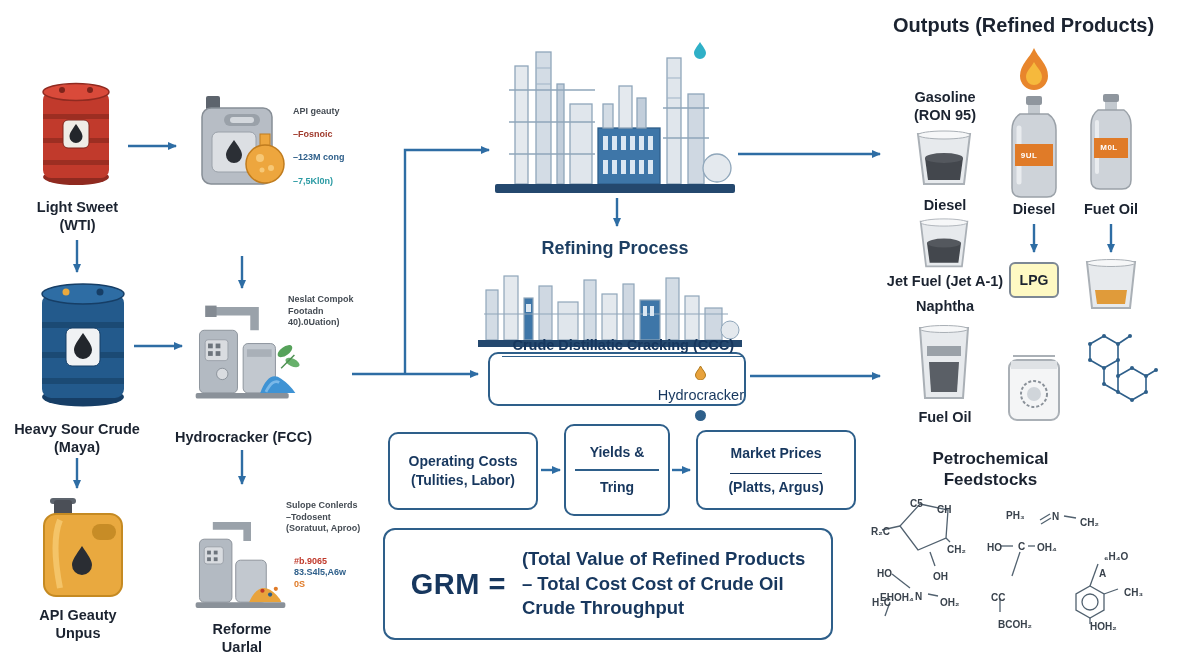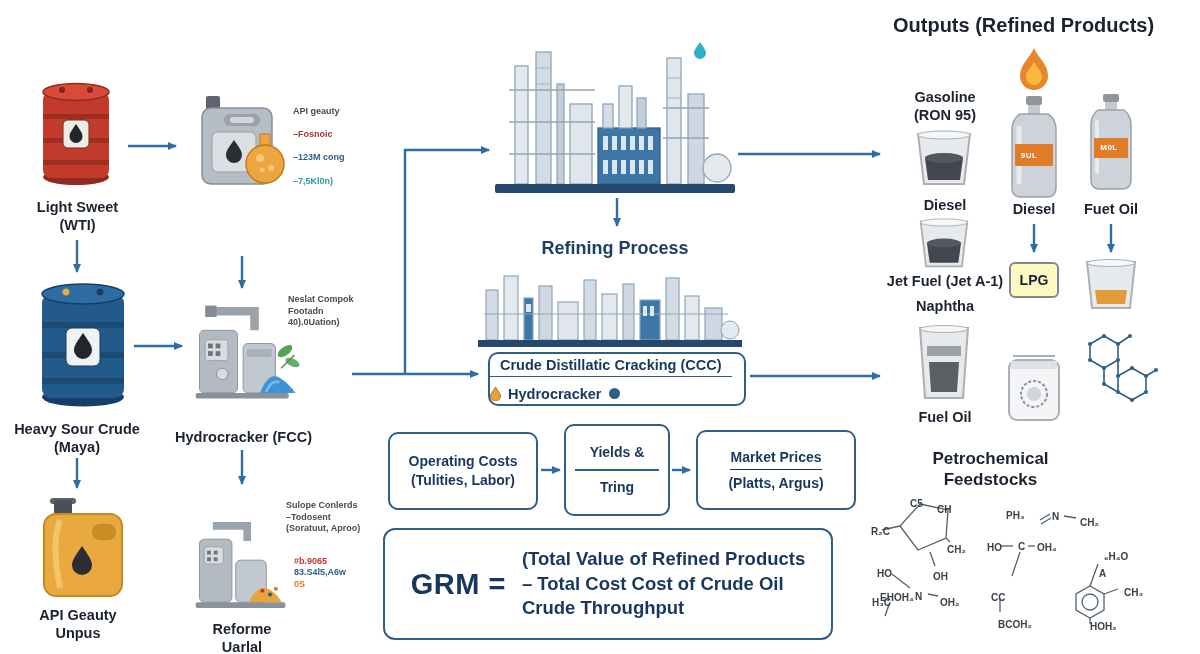--- a/index.html
+++ b/index.html
@@ -14,27 +14,27 @@
                 white-space: pre-line; line-height: 1.25; }
   .process-title { font-size: 18px; font-weight: bold; color: #1d3f63; text-align: center; }
   .note { font-size: 9px; color: #454c54; line-height: 1.3; white-space: pre-line; font-weight: bold; }
   .note div { white-space: pre-line; }
 
   .flow-box { border: 2px solid #2e5f8a; border-radius: 10px; background: #fff;
               display: flex; flex-direction: column; align-items: center; justify-content: center; }
   .box-text { font-size: 14px; font-weight: bold; color: #17375e; text-align: center;
               white-space: pre-line; line-height: 1.35; }
   .yields-top { border-bottom: 2px solid #2e5f8a; padding-bottom: 7px; margin-bottom: 7px; width: 82%; }
-  .underlined { border-bottom: 1.5px solid #17375e; padding-bottom: 2px; margin-bottom: 4px; }
+  .underlined { border-bottom: 1.5px solid #17375e; padding-bottom: 10px; margin-bottom: 4px; }
 
   .ccc-box { border: 2px solid #2e5f8a; border-radius: 10px; background: #fff;
-             display: flex; flex-direction: column; align-items: flex-start; justify-content: center; gap: 9px; }
+             display: flex; flex-direction: column; align-items: flex-end; justify-content: center; gap: 9px; }
   .ccc-title { font-size: 14.5px; font-weight: bold; color: #17375e;
                border-bottom: 1.5px solid #2e5f8a; padding: 0 10px 3px; }
-  .ccc-sub { display: flex; align-items: center; gap: 7px; font-size: 14.5px; font-weight: bold; color: #17375e; }
+  .ccc-sub { display: flex; align-items: center; gap: 7px; font-size: 14.5px; font-weight: normal; color: #17375e; flex-direction: column; }
   .dot-ic { width: 11px; height: 11px; border-radius: 50%; background: #2e5f8a; display: inline-block; }
 
   .grm-box { border: 2.5px solid #2e5f8a; border-radius: 12px; background: #fff;
              display: flex; align-items: center; justify-content: center; gap: 16px; padding: 0 14px; }
   .grm-label { font-size: 29px; font-weight: bold; color: #17375e; letter-spacing: .5px; flex: 0 0 auto; }
   .grm-formula { font-size: 18.5px; font-weight: bold; color: #17375e;
                  white-space: pre-line; text-align: left; line-height: 1.35; }
 
   .chem-label { position: absolute; font-size: 10px; font-weight: bold; color: #39424c; }
   .code-line { font-size: 9px; font-weight: bold; line-height: 1.25; }

